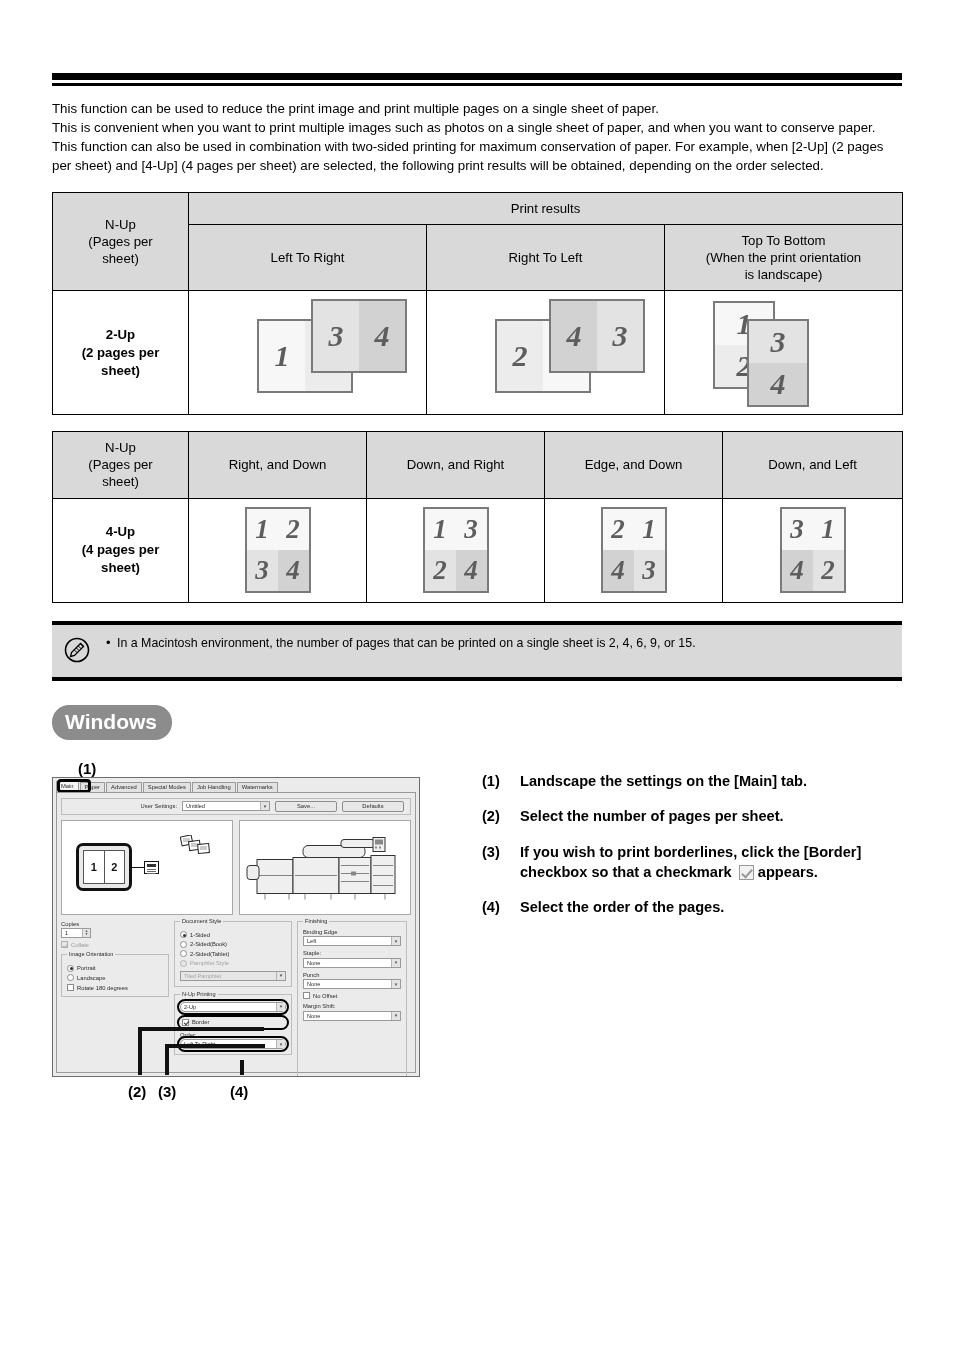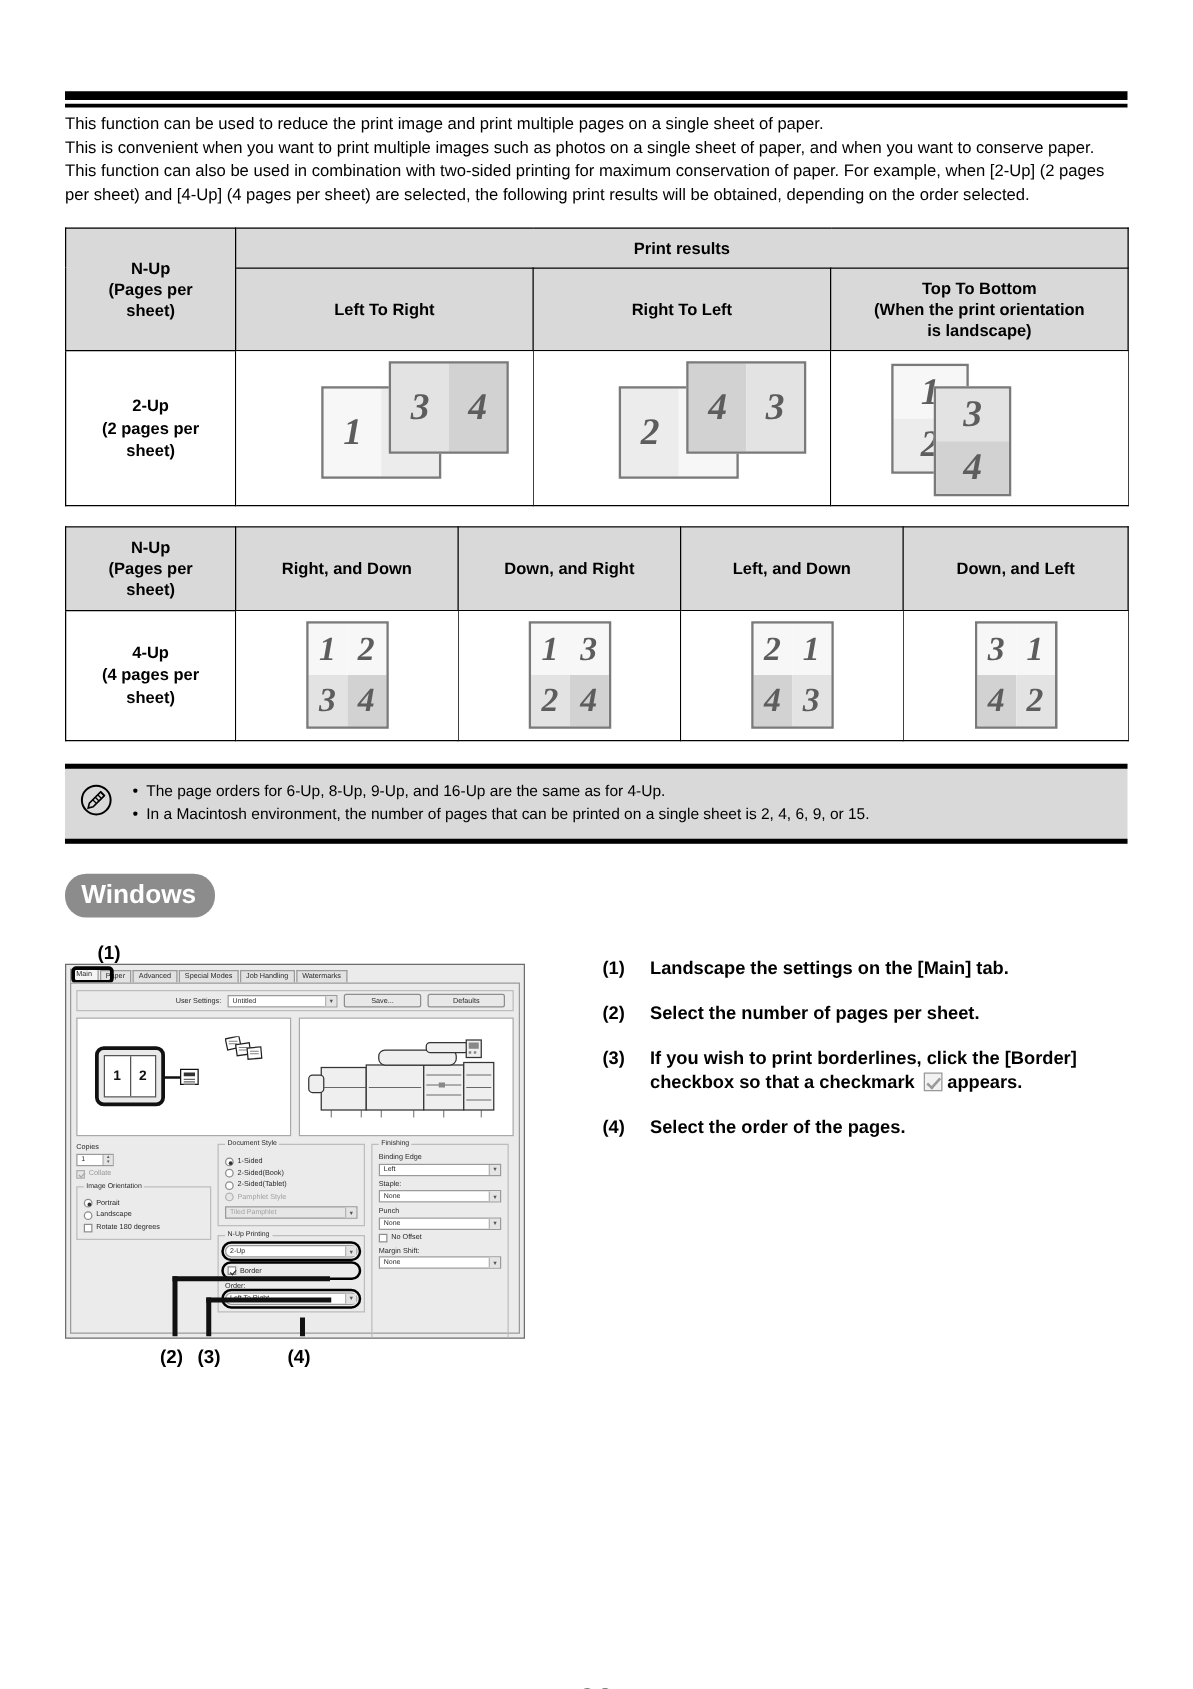--- a/index.html
+++ b/index.html
@@ -16,33 +16,33 @@
 
   
   .rule-thick { height: 7px; background: #000; margin-top: 73px; }
   .rule-thin  { height: 3px; background: #000; margin-top: 3px; }
   .doc-title {
     font-size: 39px; font-weight: bold; letter-spacing: -0.5px;
     margin-top: 6px; line-height: 1.1; white-space: nowrap;
   }
 
   
-  .intro { margin-top: 4px; font-size: 13.3px; line-height: 1.42; }
+  .intro { margin-top: 14px; font-size: 13.3px; line-height: 1.42; }
   .intro p { margin: 0; }
 
   
   table.nup {
     border-collapse: collapse; width: 850px; margin-top: 16px;
     table-layout: fixed;
   }
   table.nup th, table.nup td {
     border: 1px solid #000; text-align: center; vertical-align: middle;
   }
   table.nup th {
-    background: #d9d9d9; font-size: 13.2px; font-weight: bold;
+    background: #d9d9d9; font-size: 13.2px; font-weight: normal;
     padding: 7px 4px; line-height: 1.3;
   }
   table.nup td { background: #fff; padding: 0; }
   .rowlabel { font-size: 13.2px; font-weight: bold; line-height: 1.35; padding: 8px 4px !important; }
   .cellpad { height: 124px; position: relative; }
   .cellpad4 { height: 104px; position: relative; }
 
   
   .sheets { position: relative; width: 100%; height: 100%; }
   .sheet {
@@ -348,21 +348,21 @@
     </colgroup>
     <tbody>
         <tr>
       <th>
         <span>N-Up</span><br>
         <span>(Pages per</span><br>
         <span>sheet)</span>
       </th>
       <th>Right, and Down</th>
       <th>Down, and Right</th>
-      <th>Left, and Down</th>
+      <th>Edge, and Down</th>
       <th>Down, and Left</th>
     </tr>
     <tr>
       <td class="rowlabel">
         <span>4-Up</span><br>
         <span>(4 pages per</span><br>
         <span>sheet)</span>
       </td>
       <td class="cellpad4">
         <div class="quad">
@@ -404,21 +404,20 @@
   <div class="notebox">
     <div class="note-icon">
       <svg width="26" height="26" viewBox="0 0 26 26">
         <circle cx="13" cy="13" r="11.5" fill="none" stroke="#000" stroke-width="1.6"></circle>
         <path d="M16.5 6.5 L19.5 9.5 L10.5 18.5 L6.5 19.5 L7.5 15.5 Z" fill="none" stroke="#000" stroke-width="1.3"></path>
         <path d="M16.5 6.5 L19.5 9.5" stroke="#000" stroke-width="1.3"></path>
         <path d="M14.2 8.8 L17.2 11.8 M12.2 10.8 L15.2 13.8 M10.2 12.8 L13.2 15.8" stroke="#000" stroke-width="1"></path>
       </svg>
     </div>
     <ul class="note-list">
-      <li>The page orders for 6-Up, 8-Up, 9-Up, and 16-Up are the same as for 4-Up.</li>
       <li>In a Macintosh environment, the number of pages that can be printed on a single sheet is 2, 4, 6, 9, or 15.</li>
     </ul>
   </div>
 
   
   <div class="win-head">Windows</div>
 
   <div class="bottom">
 
     <div class="shot-col">

